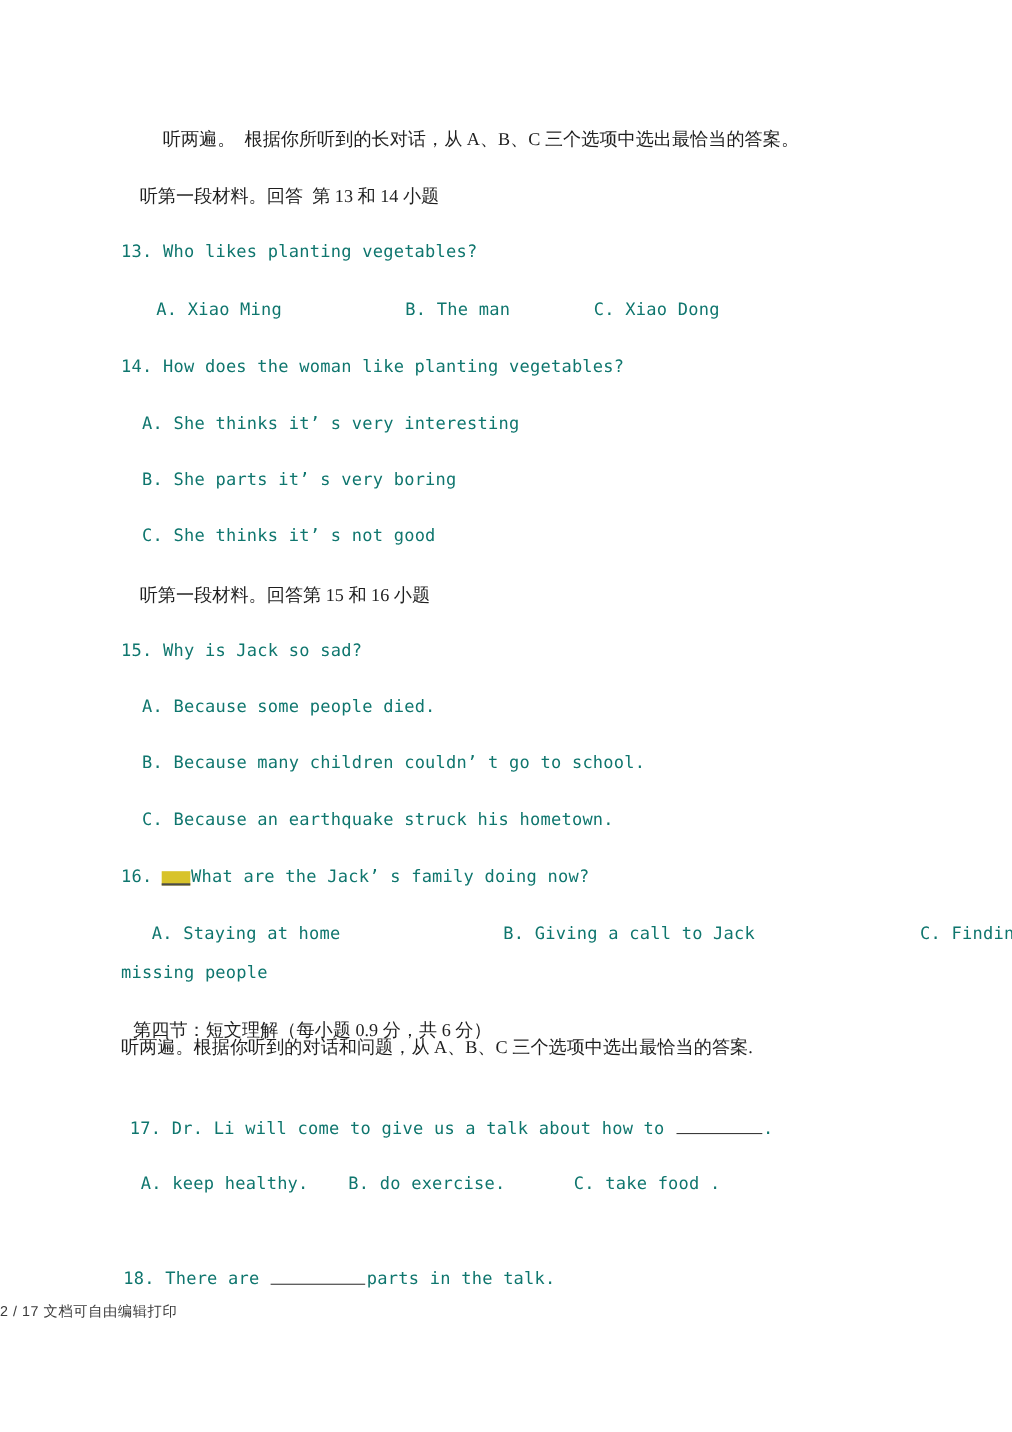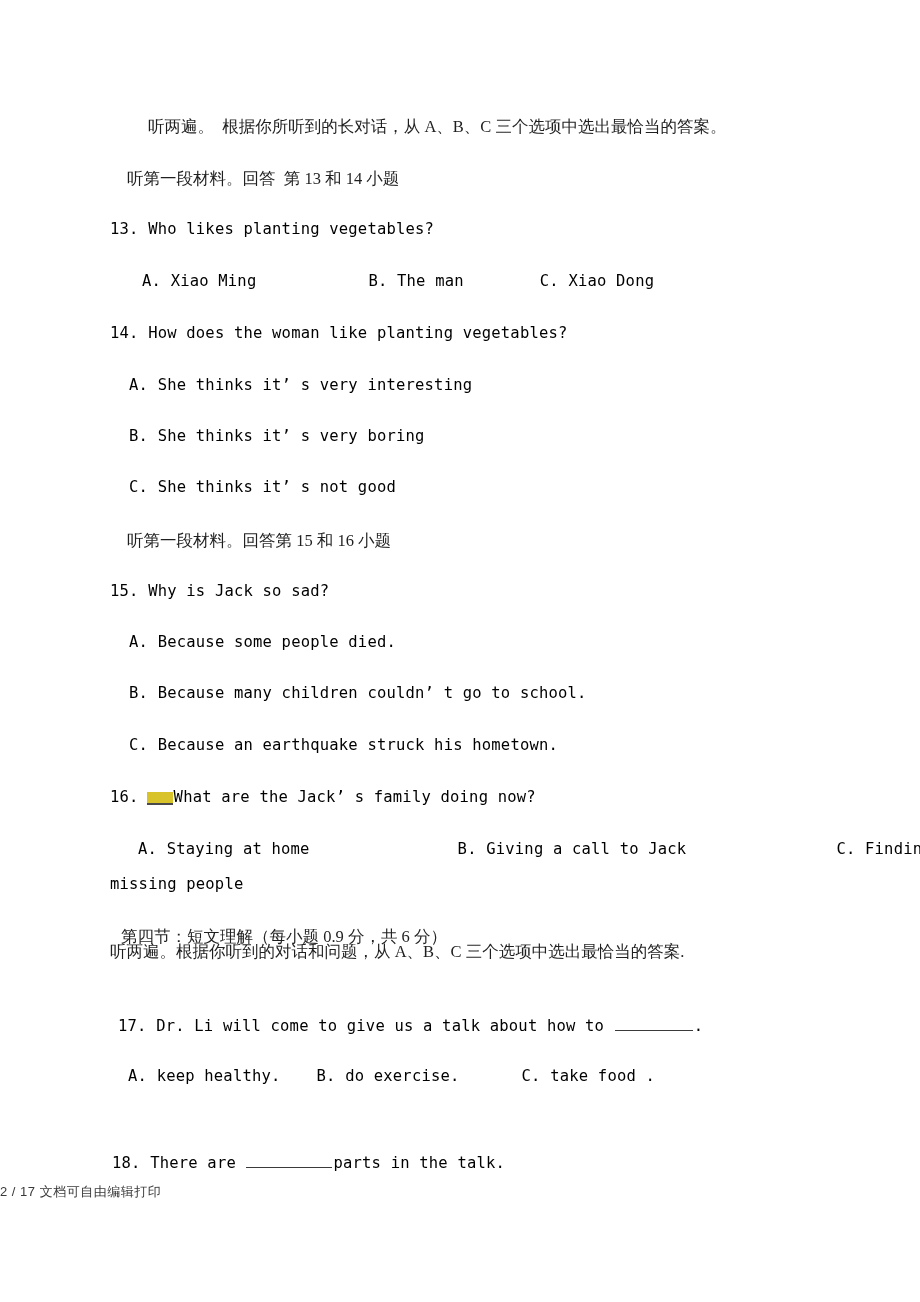--- a/index.html
+++ b/index.html
@@ -23,21 +23,21 @@
     width: 920px;
     height: 1302px;
     background: #ffffff;
   }
 
   
   .en {
     font-family: "DejaVu Sans Mono", "Liberation Mono", monospace;
     font-size: 15.5px;
     letter-spacing: 0.2px;
-    color: #000000;
+    color: #0f766e;
     white-space: pre;
   }
   .cn {
     font-family: "Liberation Serif", "DejaVu Serif", serif;
     font-size: 16.5px;
     color: #1f1f1f;
     white-space: pre;
   }
 
   .line {
@@ -137,21 +137,21 @@
   <div class="line cn r-instr2">听第一段材料。回答  第 13 和 14 小题</div>
 
   <div class="line en r-q13"><span>13.</span><span> </span><span>Who likes planting vegetables?</span></div>
 
   <div class="line en r-q13opts opt-row"><span class="opt-col q13-a"><span>A.</span><span> </span><span>Xiao Ming</span></span><span class="opt-col q13-b"><span>B.</span><span> </span><span>The man</span></span><span class="opt-col q13-c"><span>C.</span><span> </span><span>Xiao Dong</span></span></div>
 
   <div class="line en r-q14"><span>14.</span><span> </span><span>How does the woman like planting vegetables?</span></div>
 
   <div class="line en r-q14a"><span>  </span><span>A.</span><span> </span><span>She thinks it’ s very interesting</span></div>
 
-  <div class="line en r-q14b"><span>  </span><span>B.</span><span> </span><span>She thinks it’ s very boring</span></div>
+  <div class="line en r-q14b"><span>  </span><span>B.</span><span> </span><span>She parts it’ s very boring</span></div>
 
   <div class="line en r-q14c"><span>  </span><span>C.</span><span> </span><span>She thinks it’ s not good</span></div>
 
   <div class="line cn r-instr3">听第一段材料。回答第 15 和 16 小题</div>
 
   <div class="line en r-q15"><span>15.</span><span> </span><span>Why is Jack so sad?</span></div>
 
   <div class="line en r-q15a"><span>  </span><span>A.</span><span> </span><span>Because some people died.</span></div>
 
   <div class="line en r-q15b"><span>  </span><span>B.</span><span> </span><span>Because many children couldn’ t go to school.</span></div>

